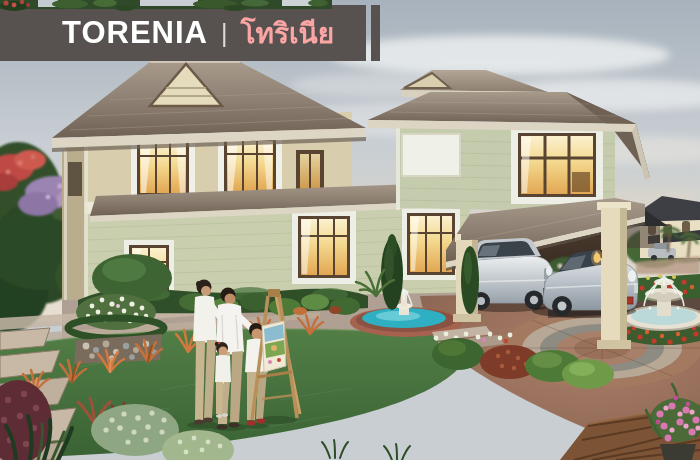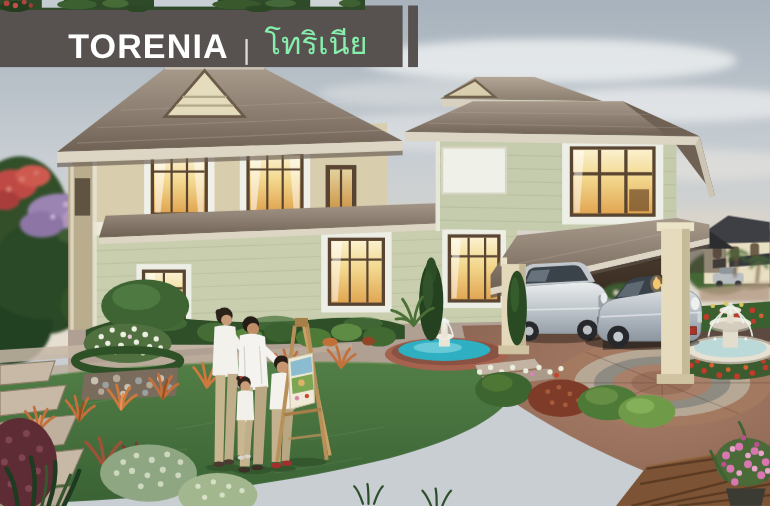--- a/index.html
+++ b/index.html
@@ -3,21 +3,21 @@
 <meta charset="utf-8">
 <style>
   html,body{margin:0;padding:0;background:#222;}
   .stage{position:relative;width:700px;height:460px;overflow:hidden;background:#c8ced2;
          font-family:"Liberation Sans","DejaVu Sans",sans-serif;}
   .stage svg.scene{position:absolute;left:0;top:0;}
   .banner{position:absolute;left:0;top:5px;width:366px;height:56px;background:#57524f;
           display:flex;align-items:center;padding-left:62px;box-sizing:border-box;z-index:2;}
   .banner-en{font-weight:bold;font-size:31px;color:#fff;letter-spacing:1px;}
   .banner-sep{font-size:25px;font-weight:300;color:#ece9e6;margin:0 13px;opacity:.9;}
-  .banner-th{font-size:28px;font-weight:400;color:#86efac;}
+  .banner-th{font-size:28px;font-weight:700;color:#fca5a5;}
   .accent-bar{position:absolute;left:371px;top:5px;width:9px;height:56px;background:#57524f;z-index:2;}
   .fringe{position:absolute;left:0;top:0;z-index:3;}
 </style>
 </head>
 <body>
 
 <div class="stage">
 
 <svg class="scene" width="700" height="460" viewBox="0 0 700 460">
 <defs>
@@ -765,21 +765,21 @@
           <circle cx="698" cy="428" r="2.6"></circle>
   </g>
   <g fill="#bb4f90">
     <circle cx="676" cy="398" r="2.4"></circle>
           <circle cx="658" cy="422" r="2.4"></circle>
           <circle cx="688" cy="404" r="2.4"></circle>
   </g>
 </g>
 </svg>
 
-<div class="banner" style="background: rgb(87, 82, 79); color: rgb(255, 255, 255); align-items: flex-end;">
+<div class="banner" style="background: rgb(87, 82, 79); color: rgb(255, 255, 255);">
   <span class="banner-en">TORENIA</span>
   <span class="banner-sep">|</span>
   <span class="banner-th">โทริเนีย</span>
 </div>
 <div class="accent-bar" style="background: rgb(87, 82, 79);"></div>
 
 <svg class="fringe" width="332" height="12" viewBox="0 0 332 12">
   <rect x="0" y="0" width="332" height="9" fill="#2f4a28"></rect>
   <rect x="38" y="0" width="20" height="7" fill="#c4cbd1"></rect>
   <rect x="140" y="0" width="58" height="6" fill="#c9cfd4"></rect>

